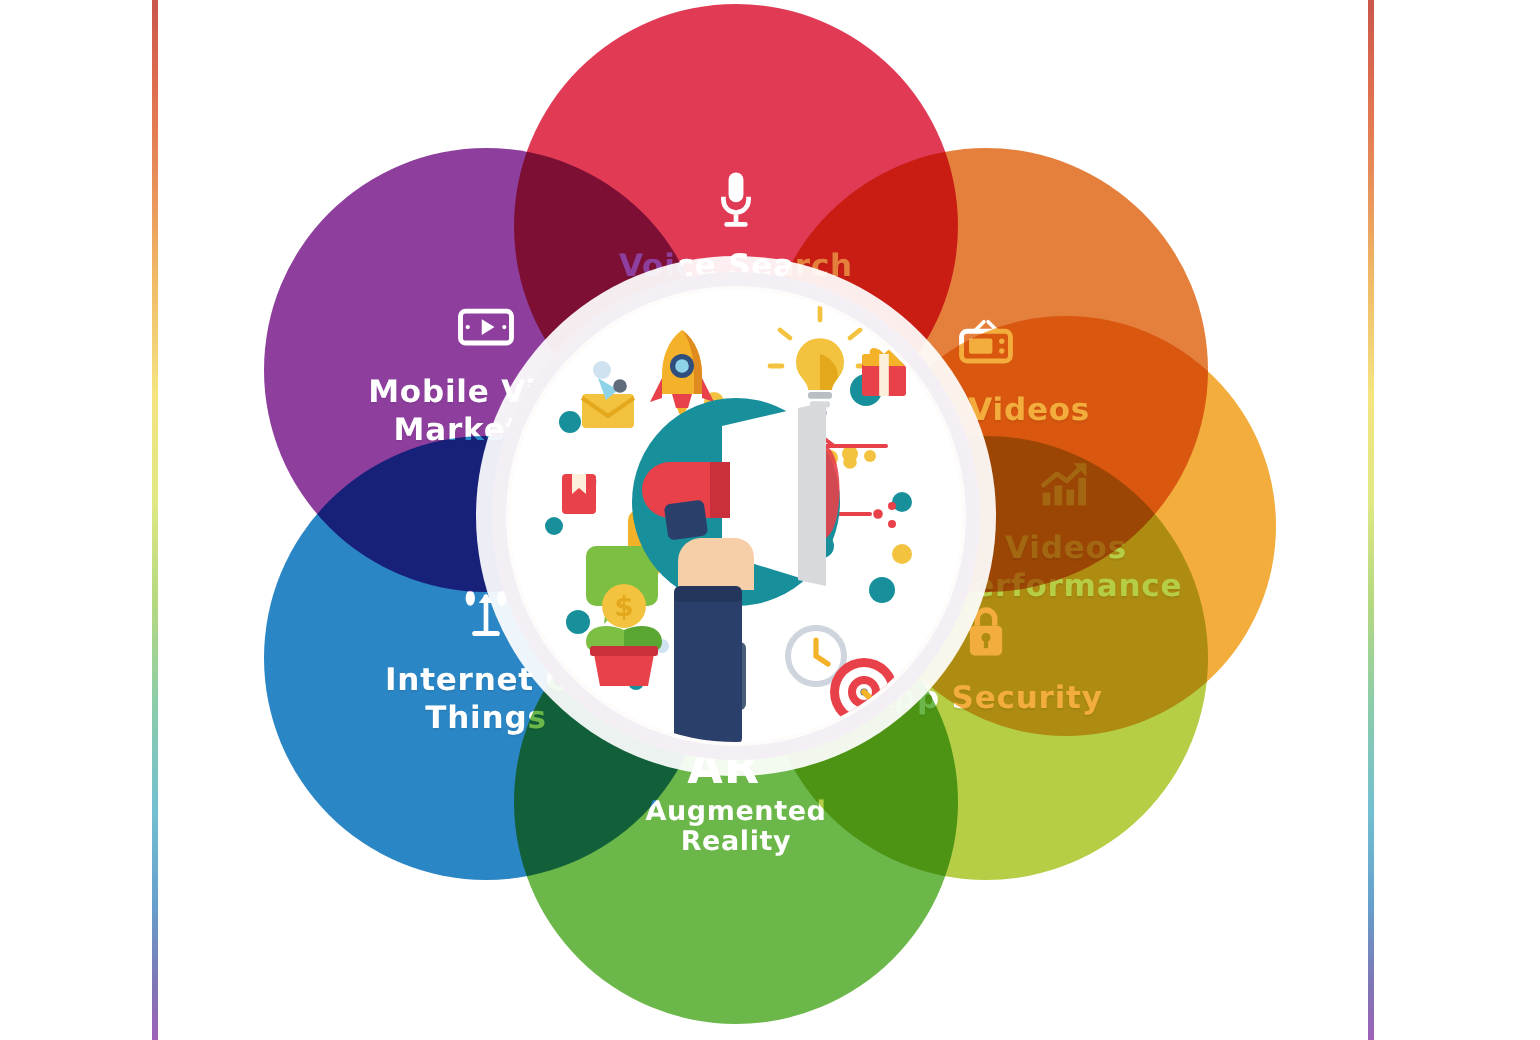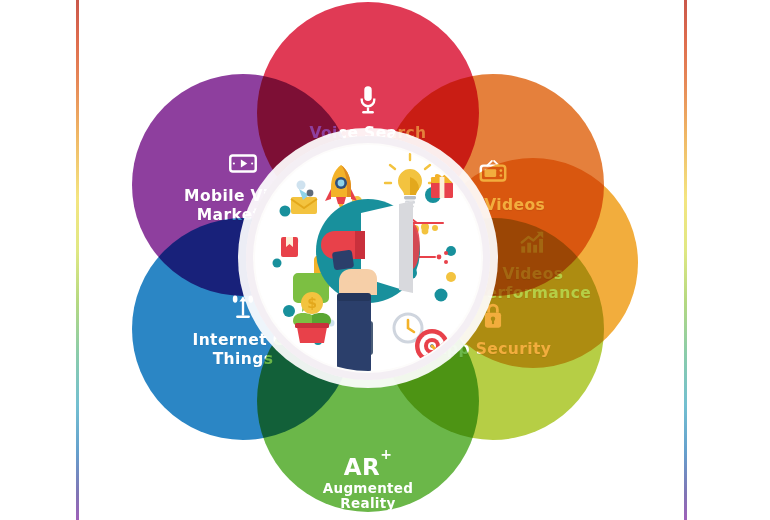--- a/index.html
+++ b/index.html
@@ -88,21 +88,21 @@
     line-height: 1;
     letter-spacing: .5px;
     margin-bottom: 2px;
   }
   .petal .pt-big sup { font-size: 14px; top: -.55em; position: relative; }
 
   
   .p-voice     { left: 139px; top: -6px; }
   .p-mobile    { left:  14px; top:  66px; }
   .p-iot       { left:  14px; top: 210px; }
-  .p-ar        { left: 139px; top: 282px; justify-content: flex-end; }
+  .p-ar        { left: 139px; top: 282px; }
   .p-security  { left: 264px; top: 210px; }
   .p-live      { left: 264px; top:  66px; }
   .p-perf      { left: 310px; top: 150px; width: 210px; height: 210px; }
 
   
   .center-halo {
     position: absolute;
     left: 120px; top: 120px;
     width: 260px; height: 260px;
     border-radius: 50%;

